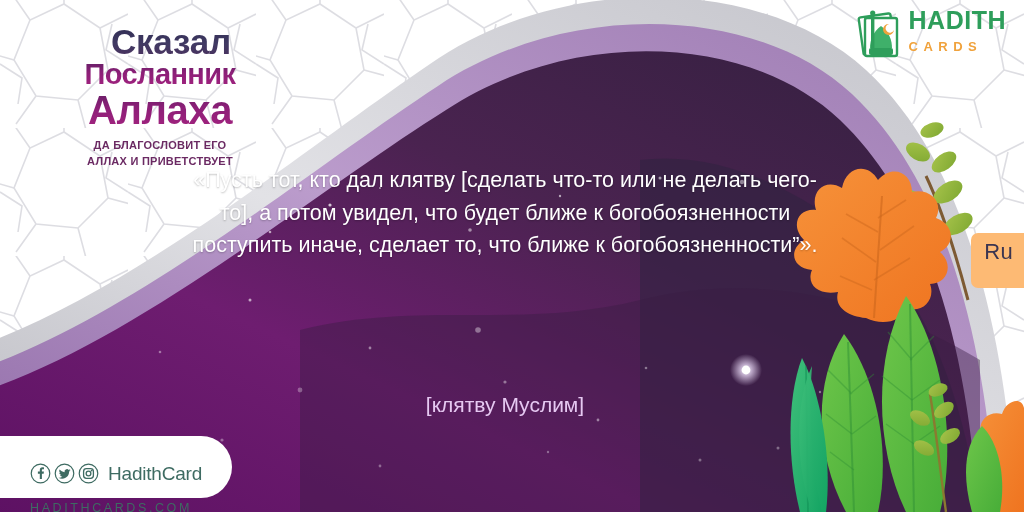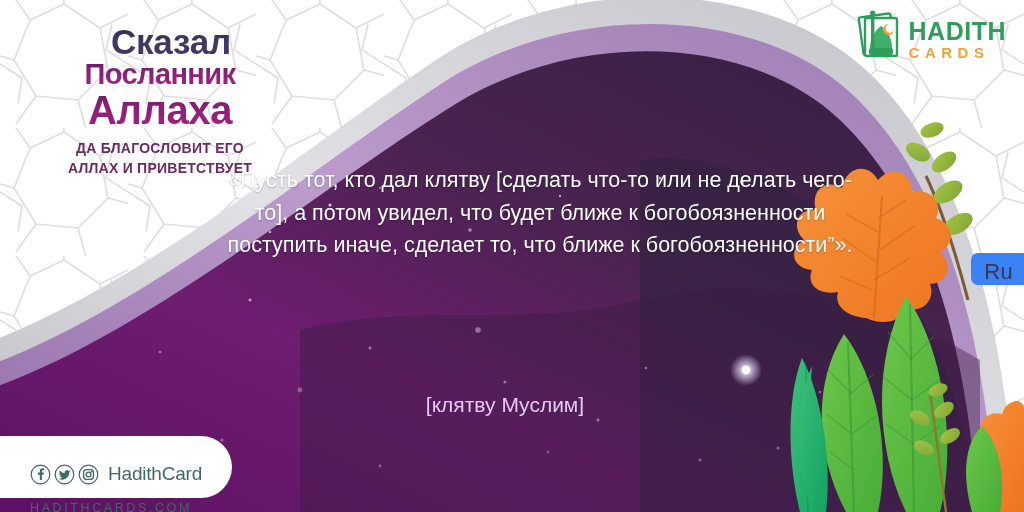--- a/index.html
+++ b/index.html
@@ -48,88 +48,86 @@
     -webkit-background-clip:text; background-clip:text; color:transparent;
   }
   .h-line3 {
     font-size:40px; font-weight:bold; line-height:1.05;
     letter-spacing:-.4px;
     background:linear-gradient(180deg,#5e1f63 0%,#8d1f78 45%,#a4237f 100%);
     -webkit-background-clip:text; background-clip:text; color:transparent;
   }
   .h-sub {
     margin-top:7px;
-    font-size:14px; font-weight:bold; line-height:1.45;
+    font-size:11px; font-weight:bold; line-height:1.45;
     letter-spacing:.25px;
     color:#6b2a63;
   }
 
   
   .quote {
     position:absolute;
     left:190px; top:164px; width:630px;
     text-align:center;
     color:#ffffff;
     font-size:21.5px;
     line-height:32.5px;
     z-index:20;
     text-shadow:0 1px 2px rgba(0,0,0,.25);
-    margin-left:35px;
   }
   .narrator {
     position:absolute;
     left:190px; top:393px; width:630px;
     text-align:center;
     color:#e6c9f2;
     font-size:21px;
     z-index:20;
   }
 
   
   .brand {
     position:absolute; right:18px; top:8px;
-    display:flex; align-items:flex-end; gap:7px;
+    display:flex; align-items:flex-start; gap:7px;
     z-index:30;
   }
   .brand-text { line-height:1; }
   .brand-hadith {
     font-size:25px; font-weight:bold; color:#2e9e5b;
     letter-spacing:.5px; display:block;
   }
   .brand-cards {
-    font-size:15px; font-weight:bold; color:#f0a23c;
-    letter-spacing:5.5px; display:block; margin-top:1px;
+    font-size:13px; font-weight:bold; color:#f0a23c;
+    letter-spacing:5.5px; display:block; margin-top:7px;
   }
 
   
   .ru-badge {
     position:absolute; right:0; top:233px;
-    background:#3b82f6;
+    background:#fdba74;
     color:#3b3550;
     font-size:22px;
-    padding:6px 11px 0 13px;
+    padding:6px 11px 23px 13px;
     border-radius:7px 0 0 7px;
     z-index:30;
     letter-spacing:.3px;
-    margin-top:20px;
   }
 
   
   .footer {
     position:absolute;
     left:-40px; bottom:14px;
     width:272px; height:62px;
     background:#ffffff;
     border-radius:0 34px 34px 0;
     z-index:30;
     display:flex; flex-direction:column;
     justify-content:center;
     padding-left:70px;
   }
-  .f-row1 { display:flex; align-items:center; gap:5px;margin-top:44px; }
+  .f-row1 { display:flex; align-items:flex-start; gap:5px;margin-top:44px; }
   .f-icons { display:flex; gap:3px; }
   .f-name {
     font-size:19px; color:#3e6b62; margin-left:4px;
     letter-spacing:-.2px;
   }
   .f-url {
     font-size:12.5px; color:#3e6b62;
     letter-spacing:2.6px; margin-top:16px;
   }
 </style>

